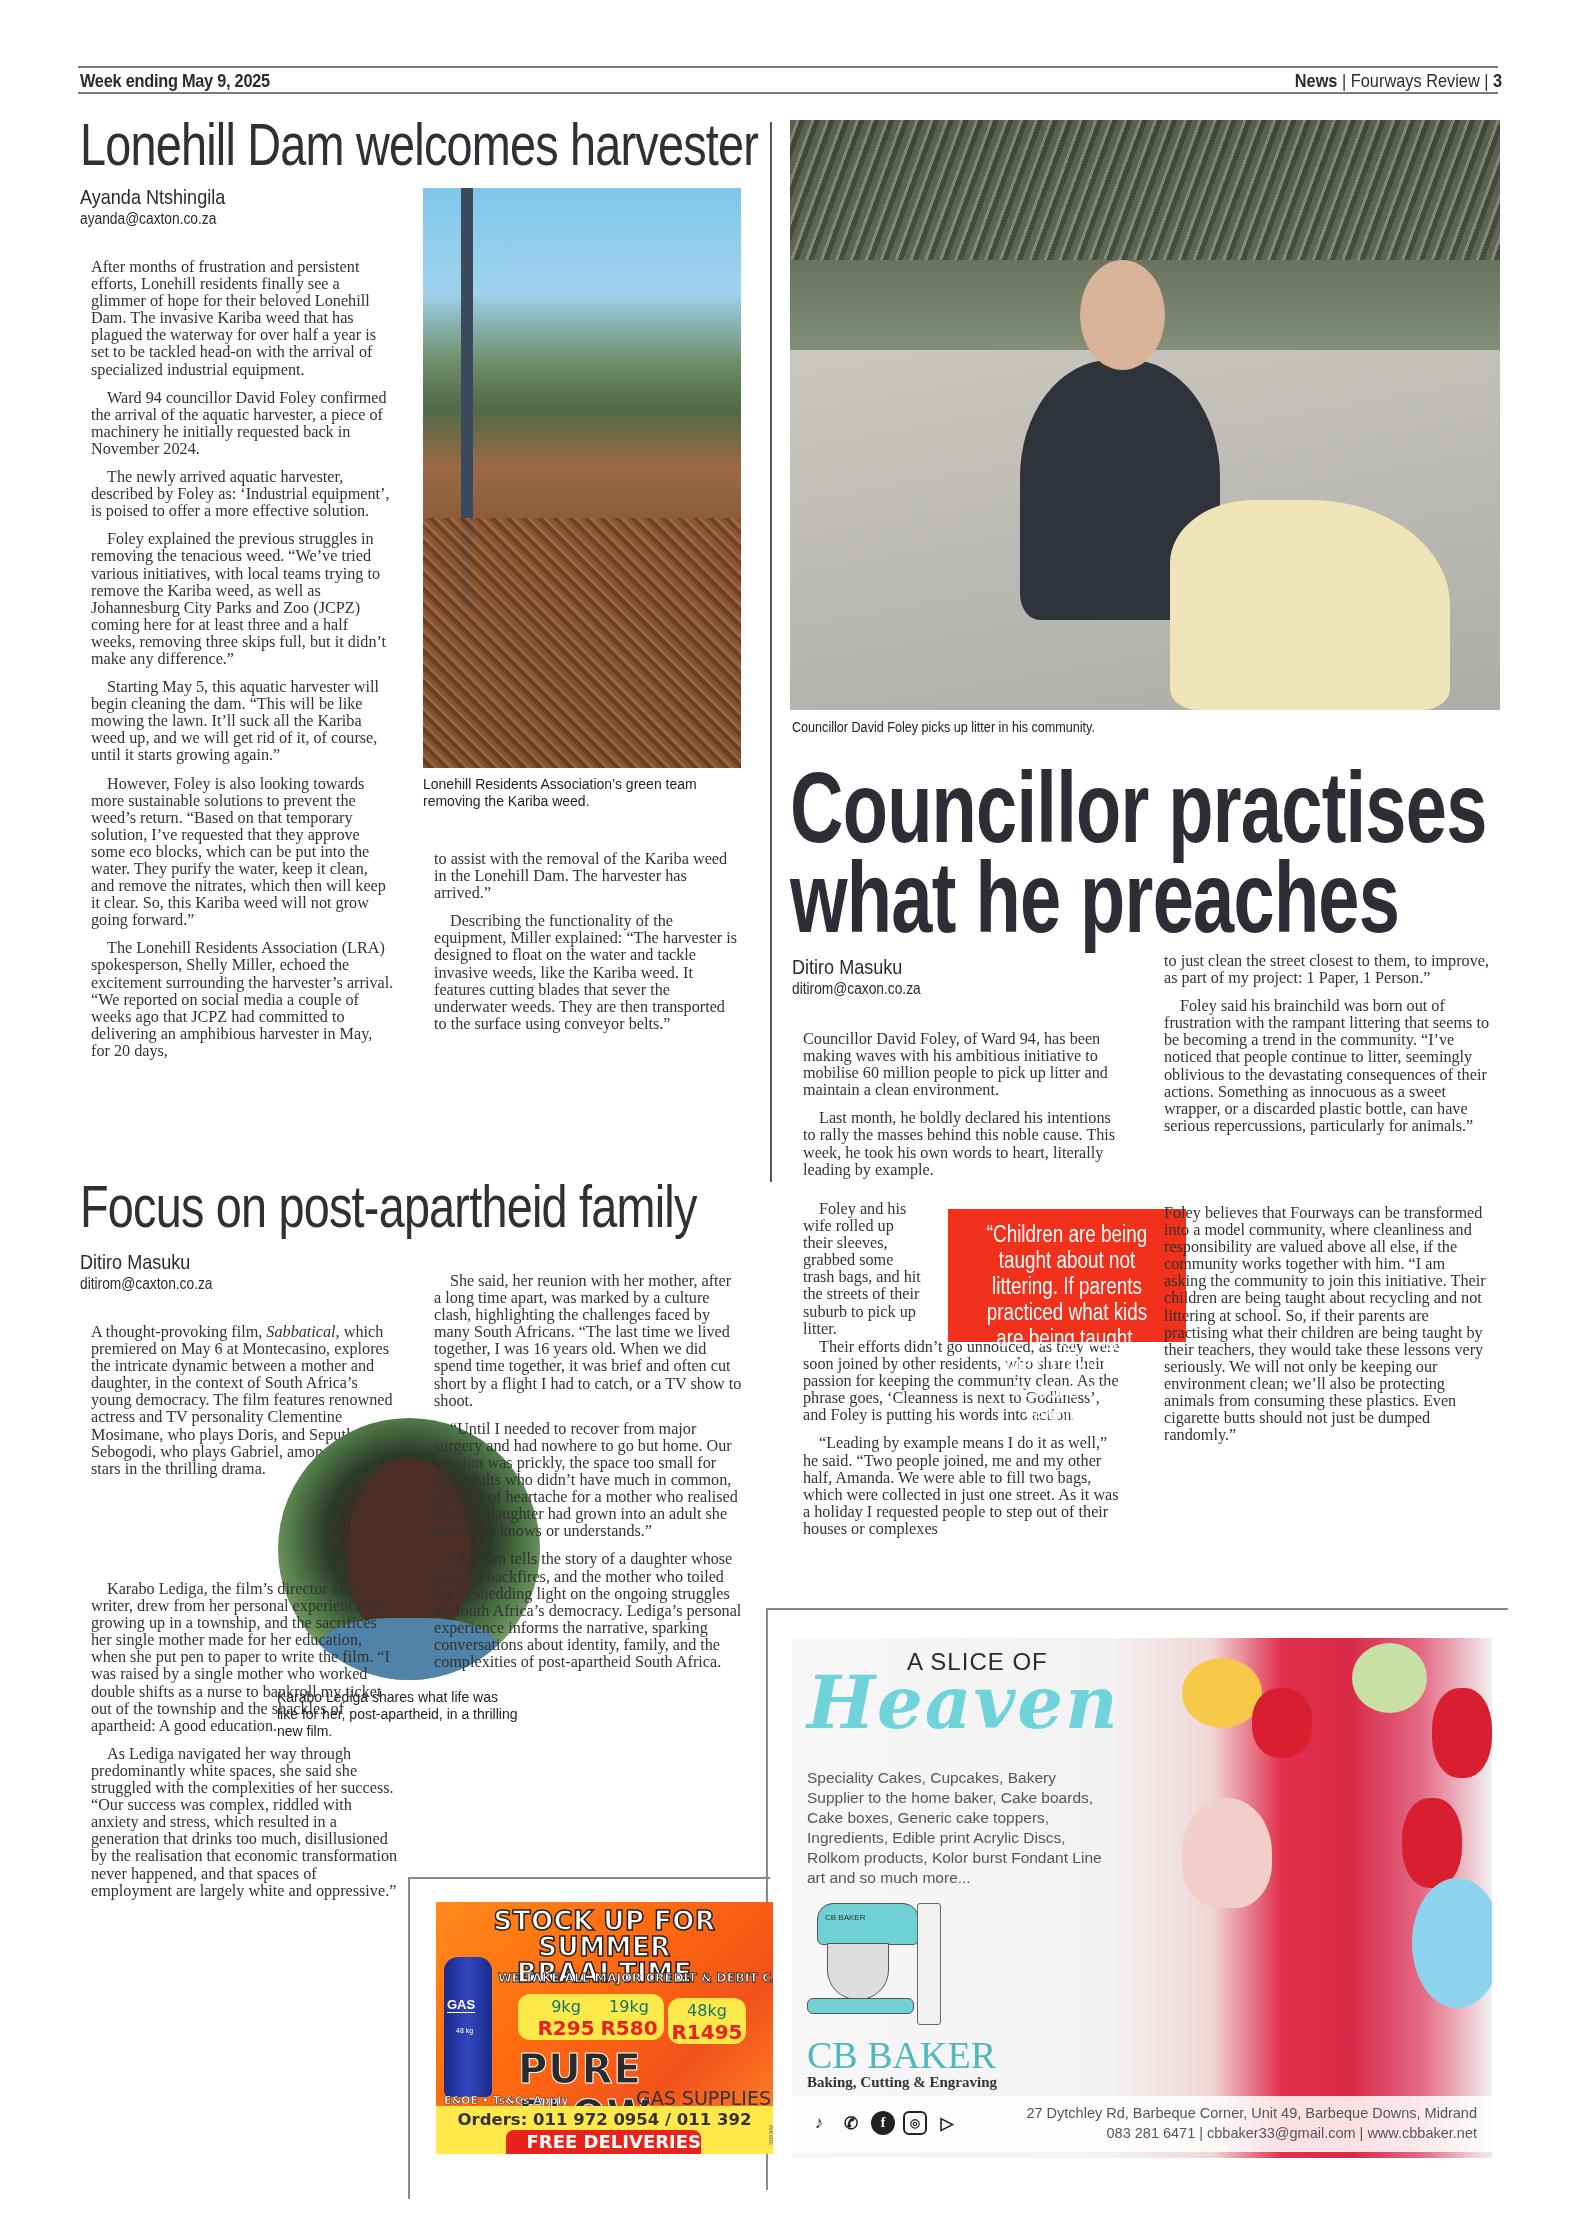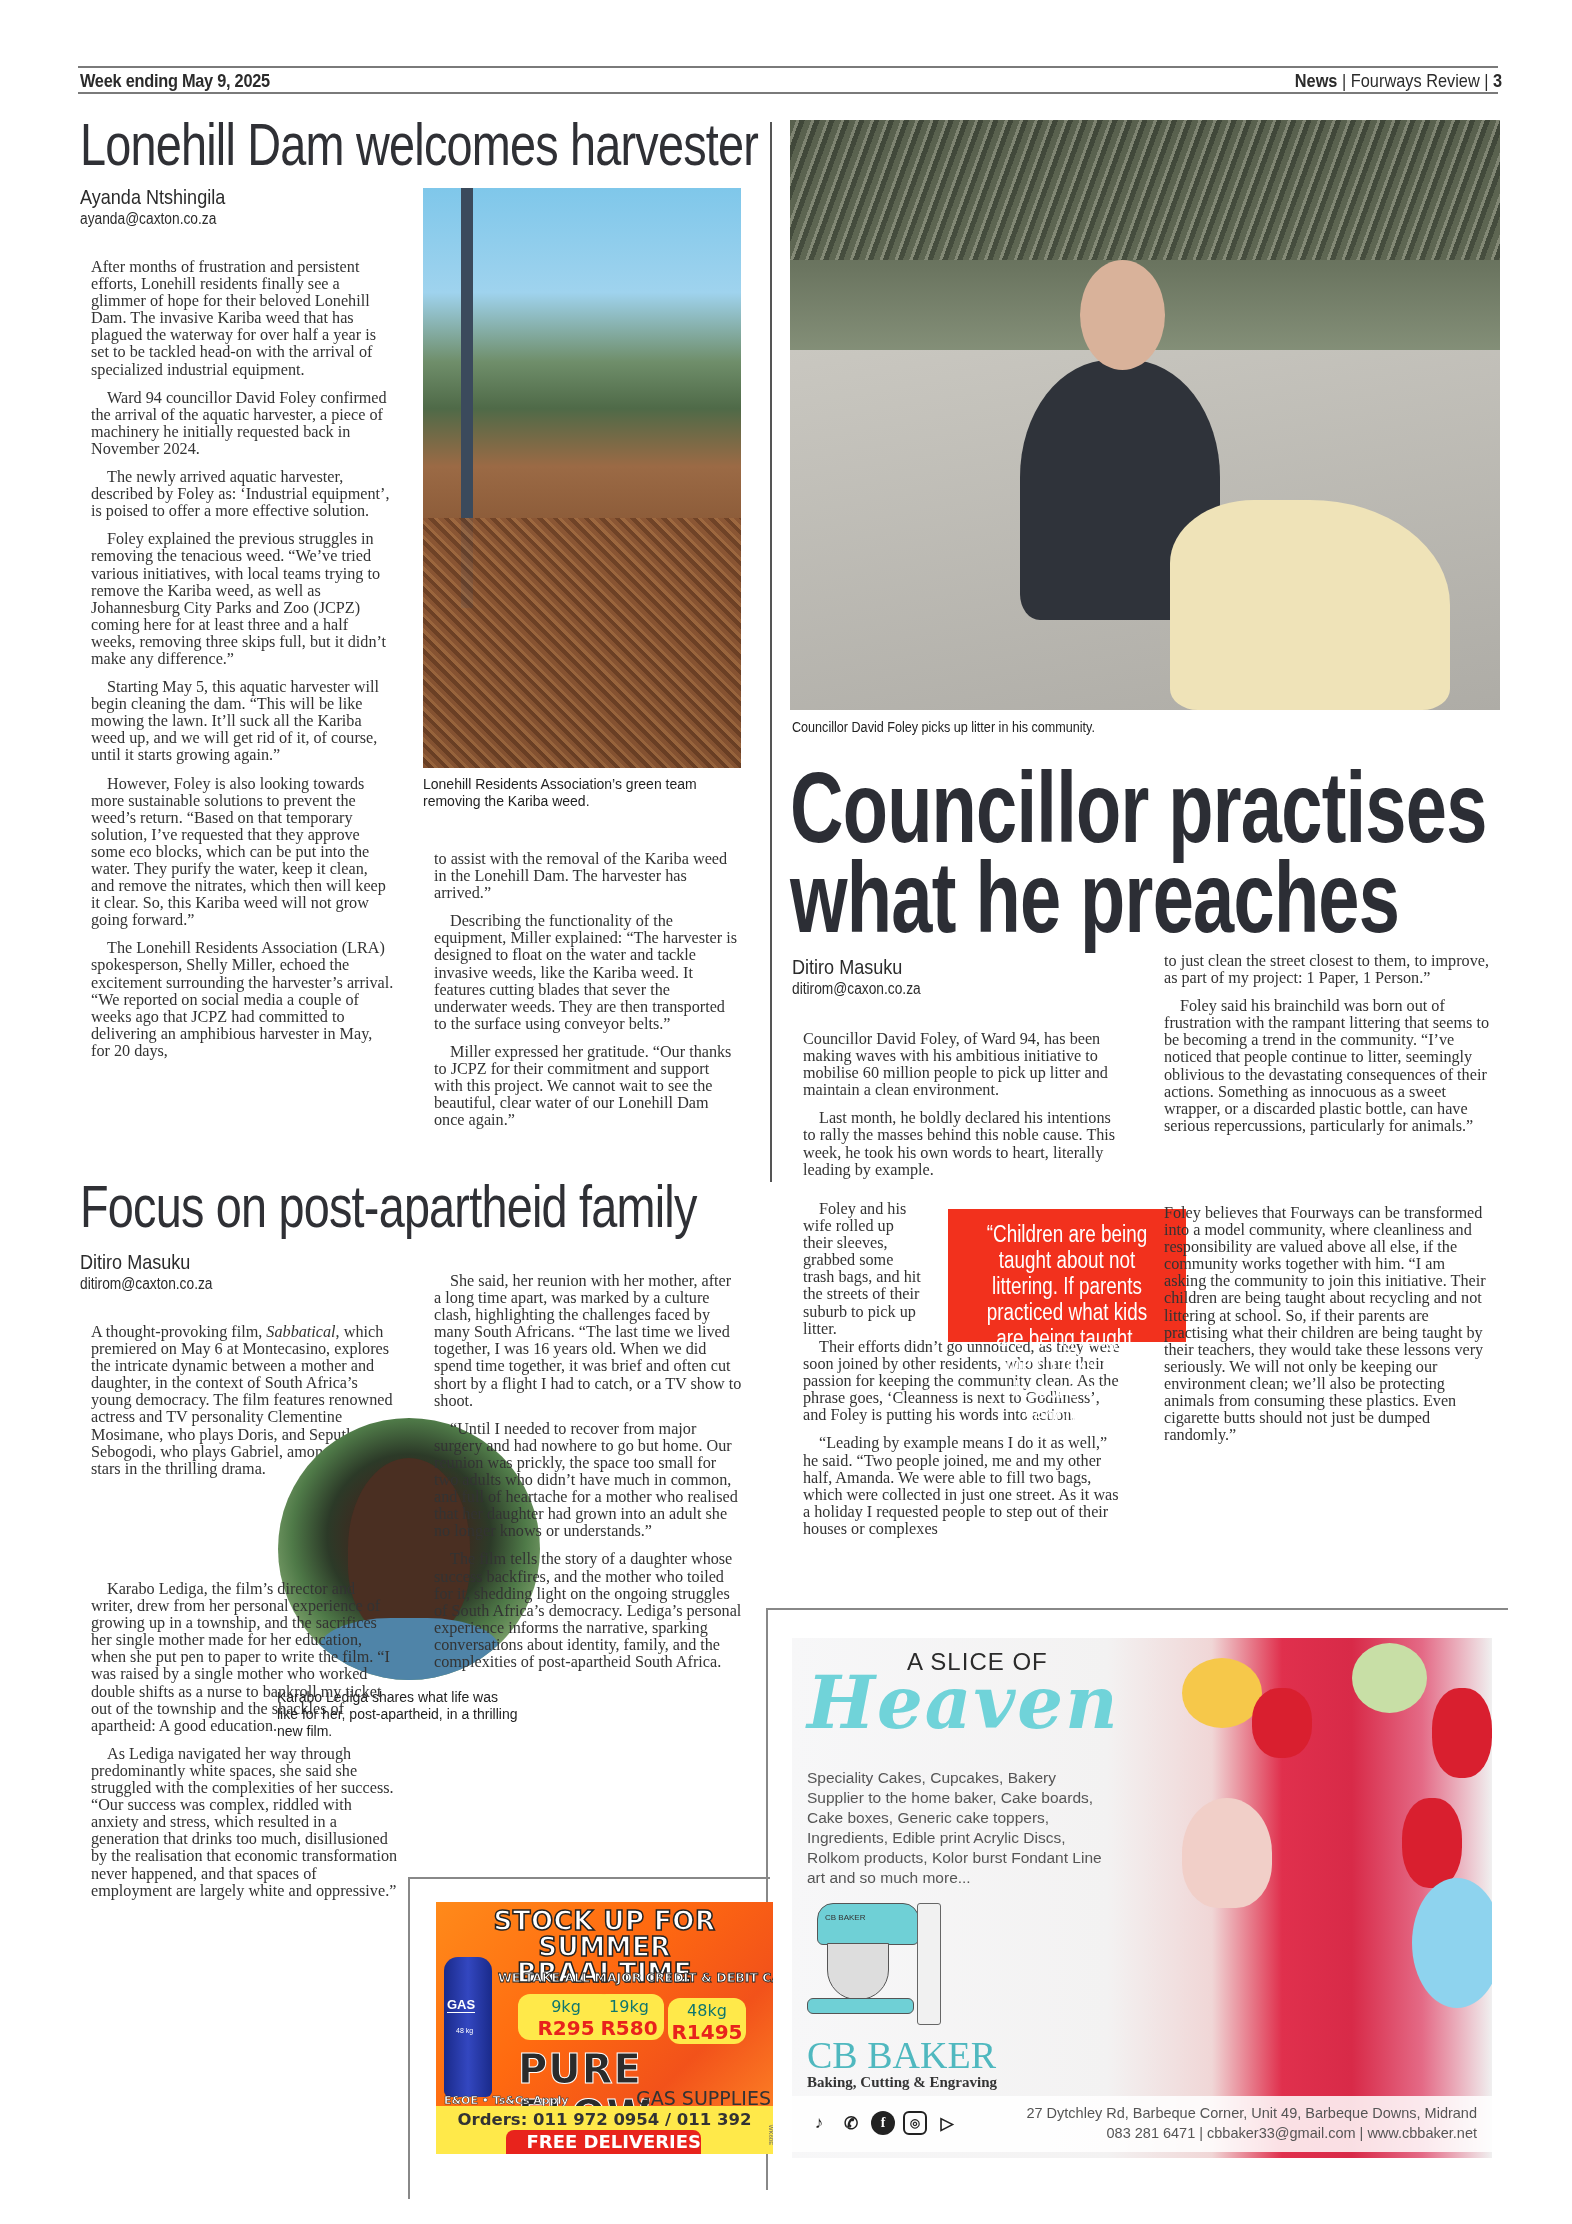--- a/index.html
+++ b/index.html
@@ -93,21 +93,20 @@
 
 <div class="abs photo photo-dam" style="left:423px;top:188px;width:318px;height:580px;">
   <div class="abs" style="left:38px;top:0;width:12px;height:420px;background:#3b4a5c;"></div>
   <div class="abs" style="left:0;top:330px;width:318px;height:250px;background:repeating-linear-gradient(45deg,#8a5533 0 4px,#6b3f24 4px 8px,#a06a40 8px 11px);opacity:.85;"></div>
 </div>
 <div class="abs sans caption" style="left:423px;top:776px;width:320px;">Lonehill Residents Association’s green team removing the Kariba weed.</div>
 
 <div class="abs serif body" style="left:423px;top:840px;width:325px;">
   <p class="first">to assist with the removal of the Kariba weed in the Lonehill Dam. The harvester has arrived.”</p>
   <p>Describing the functionality of the equipment, Miller explained: “The harvester is designed to float on the water and tackle invasive weeds, like the Kariba weed. It features cutting blades that sever the underwater weeds. They are then transported to the surface using conveyor belts.”</p>
-  <p>Miller expressed her gratitude. “Our thanks to JCPZ for their commitment and support with this project. We cannot wait to see the beautiful, clear water of our Lonehill Dam once again.”</p>
 </div>
 
 <div class="abs sans h-light" style="left:80px;top:1172px;font-size:60px;line-height:70px;">Focus on post-apartheid family</div>
 
 <div class="abs sans byline" style="left:80px;top:1250px;">Ditiro Masuku</div>
 <div class="abs sans email" style="left:80px;top:1275px;">ditirom@caxton.co.za</div>
 
 <div class="abs serif body" style="left:80px;top:1313px;width:330px;">
   <p class="first"><span>A thought-provoking film, </span><i>Sabbatical</i><span style="display:inline;">, which premiered on May 6 at Montecasino, explores the intricate dynamic between a mother and daughter, in the context of South Africa’s young democracy. The film features renowned actress and TV personality Clementine Mosimane, who plays Doris, and Seputla Sebogodi, who plays Gabriel, amongst other stars in the thrilling drama.</span></p>
 </div>

